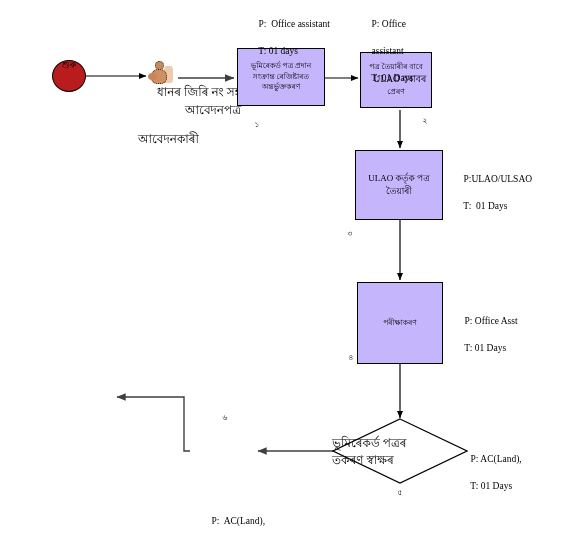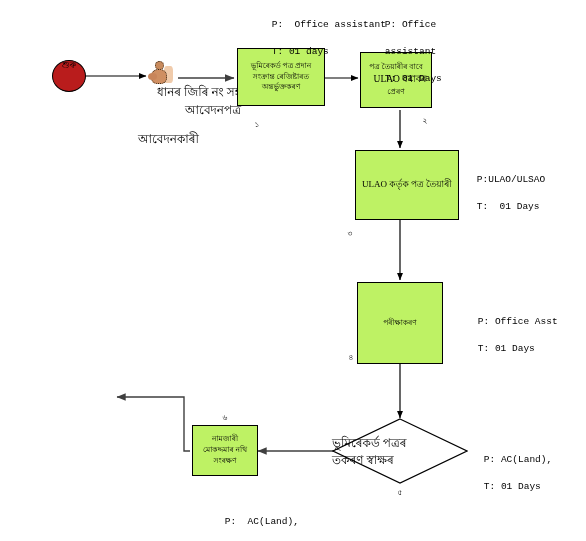--- a/index.html
+++ b/index.html
@@ -20,21 +20,21 @@
     border:1.3px solid #000;
     border-radius:50%;
     display:flex;align-items:flex-start;justify-content:center;
     font-size:9px;
     line-height:1;
     background:#b91c1c;
   }
 
   .process{
     border:1.3px solid #000;
-    background:#bef264;
+    background:#c4b5fd;
     display:flex;align-items:center;justify-content:center;
     text-align:center;
     font-size:7.5px;
     line-height:1.45;
     padding:2px;
   }
   .process .inner{display:block;}
 
   .decision-wrap{position:absolute;}
   .decision-text{
@@ -43,21 +43,20 @@
     font-size:12px;
     line-height:1.45;
     pointer-events:none;
   }
 
   .anno{
     position:absolute;
     font-size:9.5px;
     line-height:1.42;
     white-space:pre;
-    font-family:Liberation Mono, monospace;
   }
 
   .caption{
     position:absolute;
     text-align:right;
     font-size:12px;
     line-height:1.5;
   }
 
   .stepnum{
@@ -164,21 +163,21 @@
     <span class="inner">
       <span>পত্ৰ তৈয়াৰীৰ বাবে</span><br>
       <span class="latin" style="font-size:9.5px;">ULAO বৰাবৰ</span><br>
       <span>প্ৰেৰণ</span>
     </span>
   </div>
   <div class="stepnum" style="left:418px;top:115px;">
     <span>২</span>
   </div>
 
-  <div class="node process" style="left:355px;top:150px;width:104px;height:70px;">
+  <div class="node process" style="left:355px;top:150px;width:88px;height:70px;">
     <span class="inner">
       <span style="font-size:9px;">ULAO কৰ্তৃক পত্ৰ তৈয়াৰী</span>
     </span>
   </div>
   <div class="stepnum" style="left:343px;top:228px;">
     <span>৩</span>
   </div>
 
   <div class="node process" style="left:357px;top:282px;width:86px;height:82px;">
     <span class="inner">
@@ -195,27 +194,20 @@
     </svg>
     <div class="decision-text" style="top:17px;">
       <span>ভূমিৰেকৰ্ড পত্ৰৰ</span><br>
       <span>তকৰণ স্বাক্ষৰ</span>
     </div>
   </div>
   <div class="stepnum" style="left:393px;top:487px;">
     <span>৫</span>
   </div>
 
-  <div class="node process" style="left:192px;top:425px;width:66px;height:51px;">
-    <span class="inner">
-      <span>নামজাৰী</span><br>
-      <span>মোকদ্দমাৰ নথি</span><br>
-      <span>সংৰক্ষণ</span>
-    </span>
-  </div>
   <div class="stepnum" style="left:218px;top:412px;">
     <span>৬</span>
   </div>
 
 
   <div class="anno" style="left:249px;top:5px;">
     <span>P:  Office assistant</span><br>
     <span>T: 01 days</span>
   </div>
 

